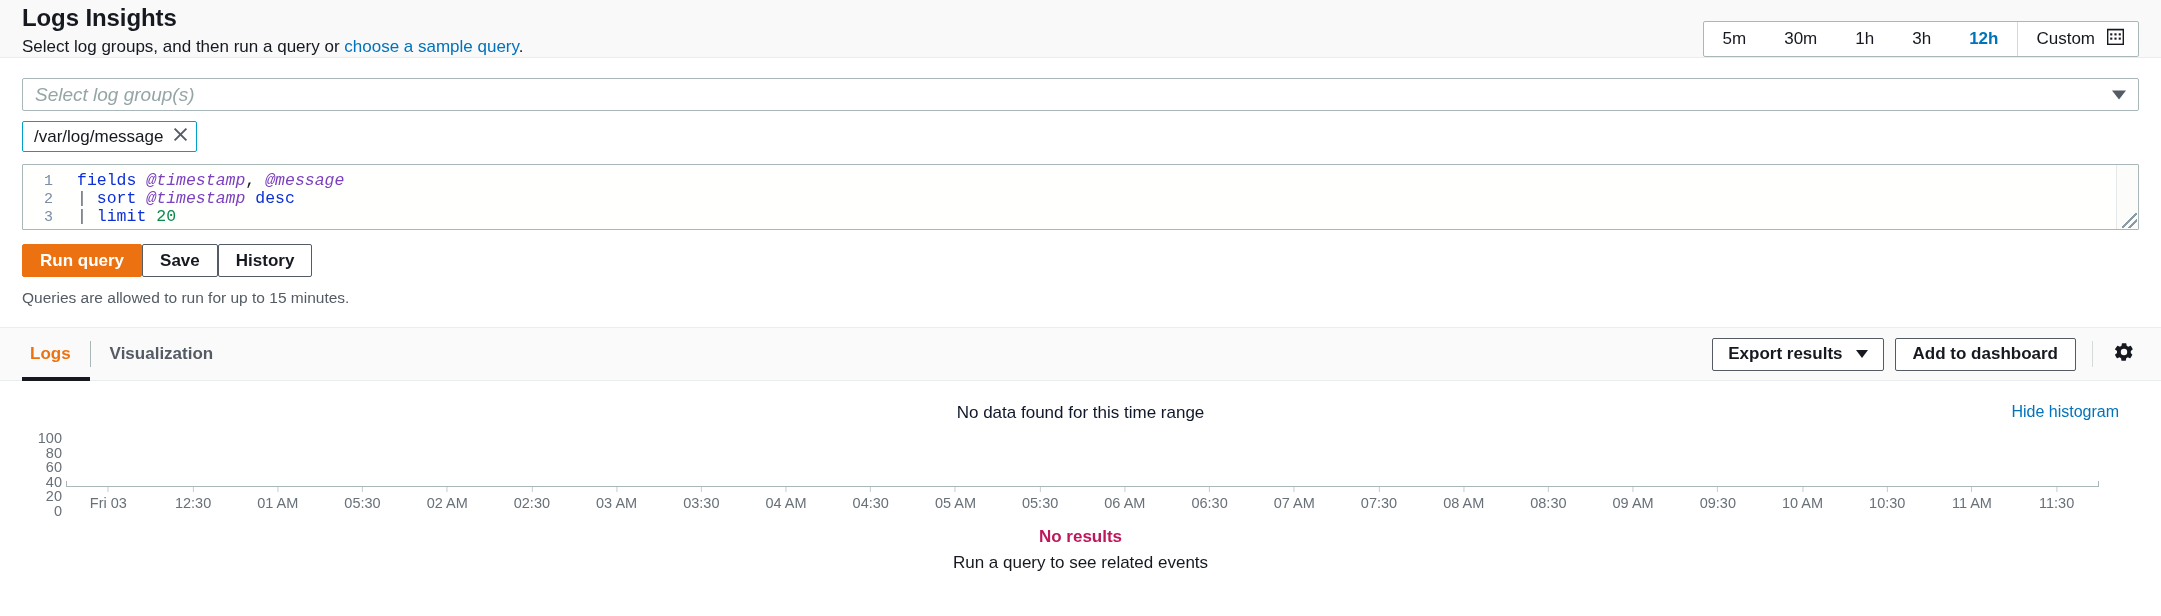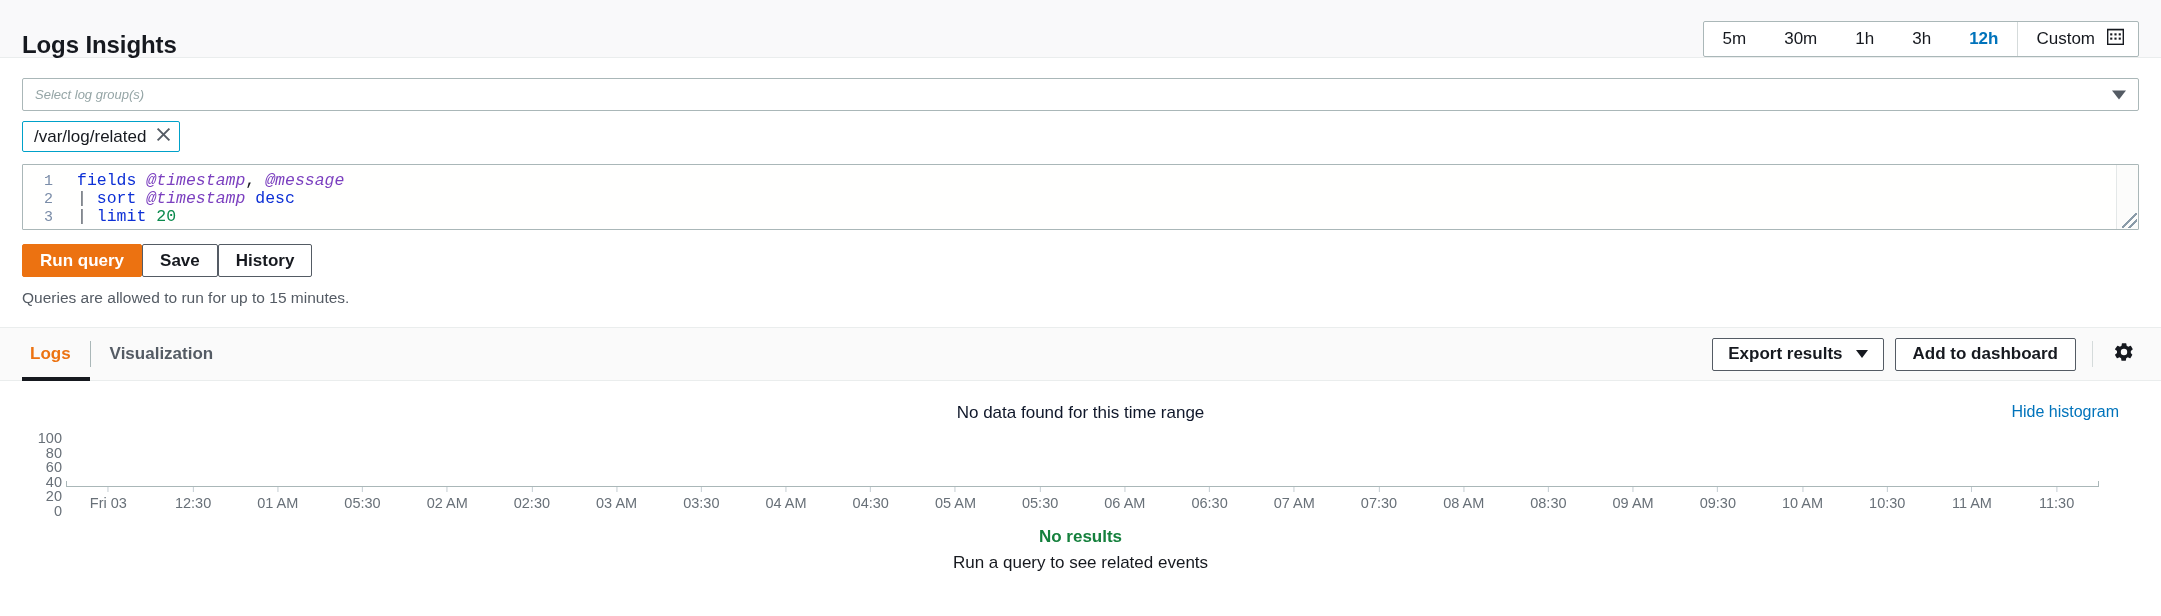--- a/index.html
+++ b/index.html
@@ -103,21 +103,21 @@
     height: 33px;
     border: 1px solid #aab7b8;
     border-radius: 2px;
     background: #fff;
     display: flex;
     align-items: center;
     padding: 0 12px;
     cursor: pointer;
   }
   .log-select-placeholder {
-    font-size: 13px;
+    font-size: 19px;
     color: #95a5a6;
     font-style: italic;
   }
   .select-caret {
     position: absolute;
     right: 12px;
     top: 50%;
     transform: translateY(-50%);
     width: 0;
     height: 0;
@@ -412,36 +412,39 @@
     margin: 0 auto 3px auto;
   }
 
   .noresults {
     margin-top: 24px;
     text-align: center;
   }
   .noresults-title {
     font-size: 17px;
     font-weight: bold;
-    color: #15803d;
+    color: #be185d;
   }
   .noresults-sub {
     margin-top: 6px;
     font-size: 17px;
     color: #16191f;
   }
 </style>
 </head>
 <body>
 
 <div class="page">
 
   <div class="header">
     <div class="header-left">
       <div class="page-title">Logs Insights</div>
+      <div class="page-subtitle">
+        <span>Select log groups, and then run a query or </span><a class="link">choose a sample query</a><span>.</span>
+      </div>
     </div>
 
     <div class="timerange">
       <div class="tr-item">5m</div>
       <div class="tr-item">30m</div>
       <div class="tr-item">1h</div>
       <div class="tr-item">3h</div>
       <div class="tr-item selected">12h</div>
       <div class="tr-custom">
         <span>Custom</span>
@@ -464,21 +467,21 @@
 
     <div class="select-row">
       <div class="log-select">
         <span class="log-select-placeholder">Select log group(s)</span>
         <span class="select-caret"></span>
       </div>
     </div>
 
     <div class="token-row">
       <div class="token">
-        <span>/var/log/related</span>
+        <span>/var/log/message</span>
         <span class="token-x">
           <svg width="15" height="15" viewBox="0 0 14 14">
             <line x1="1.5" y1="1.5" x2="12.5" y2="12.5" stroke="#545b64" stroke-width="1.8"></line>
             <line x1="12.5" y1="1.5" x2="1.5" y2="12.5" stroke="#545b64" stroke-width="1.8"></line>
           </svg>
         </span>
       </div>
     </div>
 
     <div class="editor-wrap">

